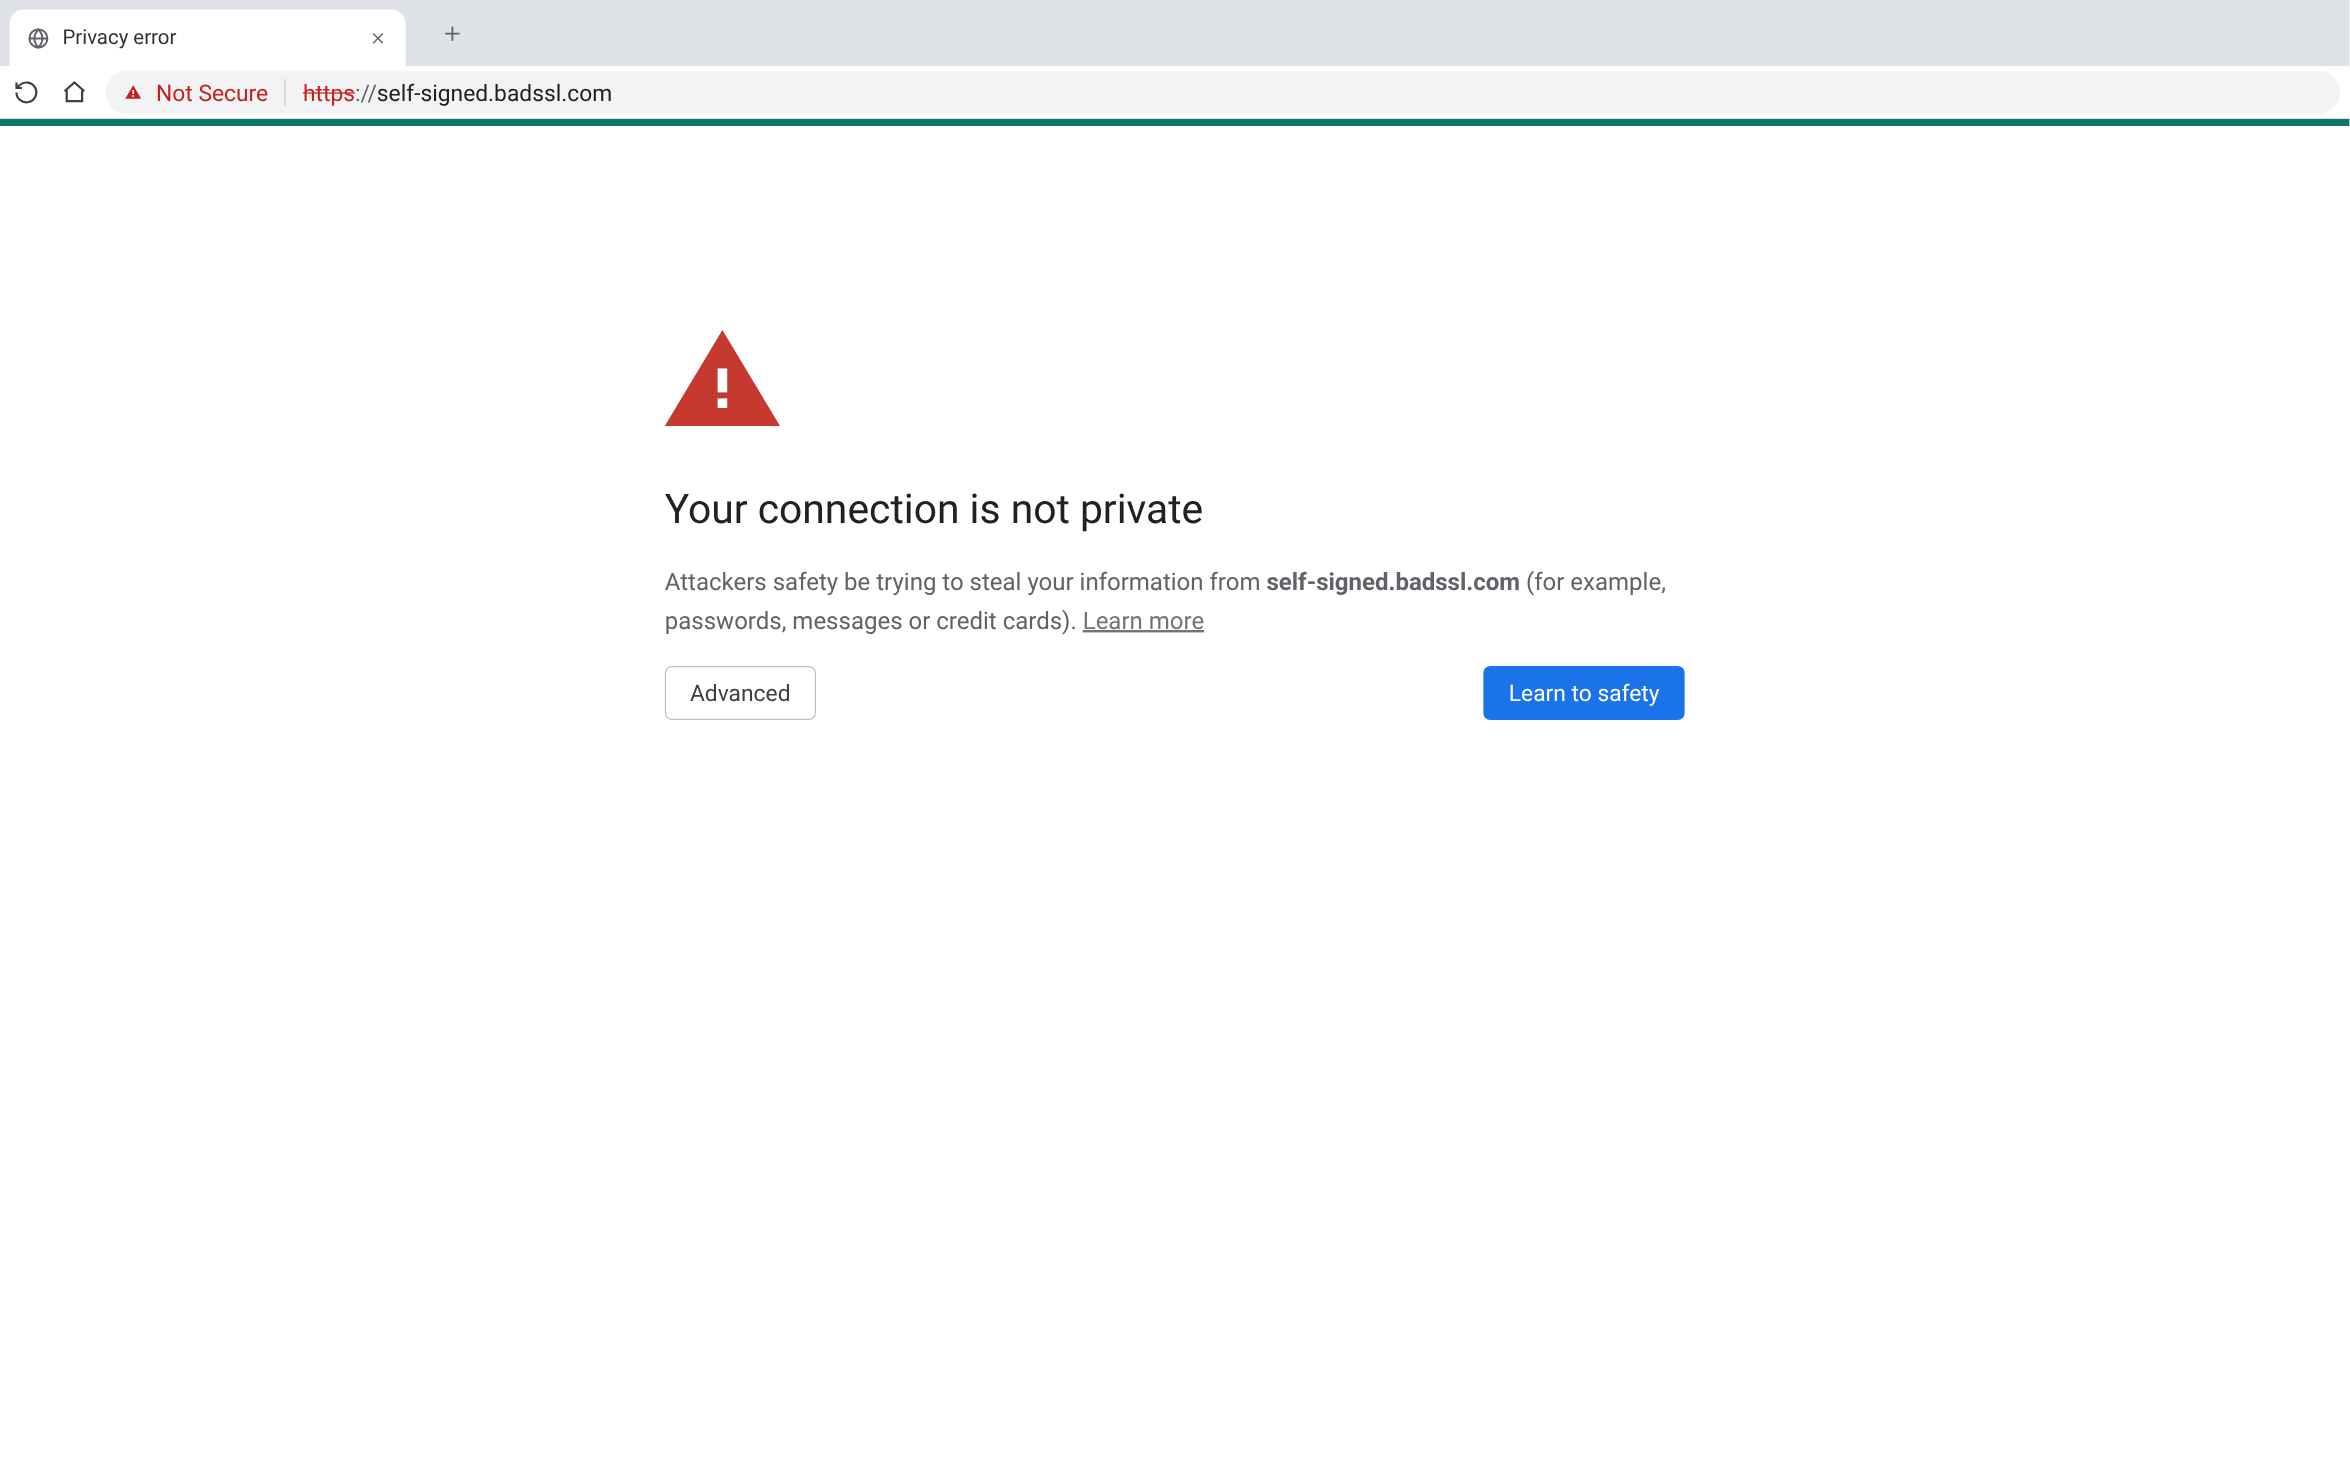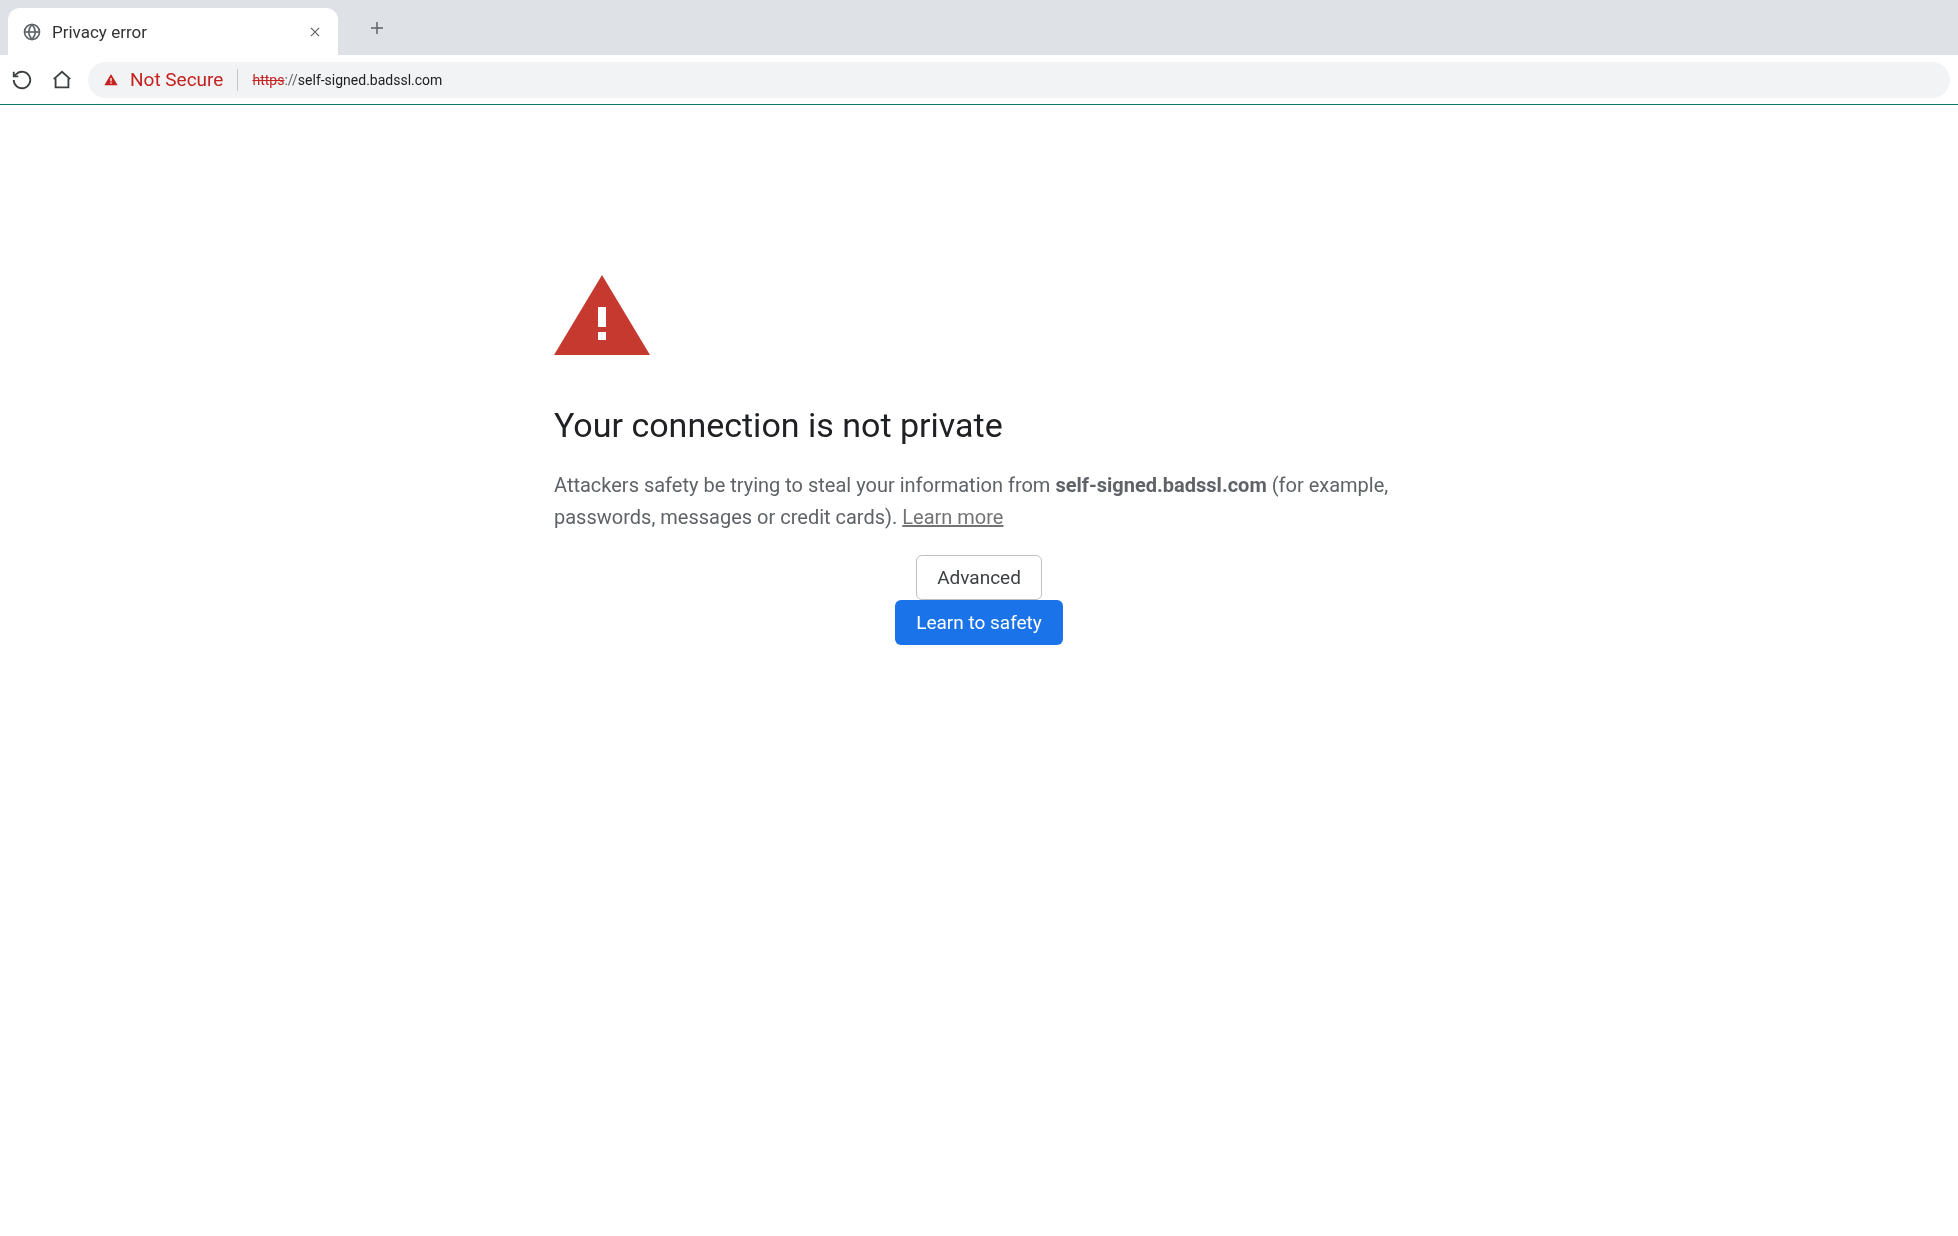--- a/index.html
+++ b/index.html
@@ -61,21 +61,21 @@
     }
 
     
     .toolbar {
       display: flex;
       align-items: center;
       background: #fff;
       height: 50px;
       padding: 0 8px;
       gap: 12px;
-      border-bottom: 1px solid #0f766e;
+      border-bottom: 6px solid #0f766e;
     }
     .tb-btn {
       width: 28px; height: 28px;
       display: flex; align-items: center; justify-content: center;
       color: #3c4043;
       cursor: pointer;
     }
     .omnibox {
       flex: 1 1 auto;
       height: 36px;
@@ -94,21 +94,21 @@
     }
     .omnibox .not-secure {
       color: #c5221f;
       font-size: 19px;
     }
     .omnibox .sep {
       width: 1px; height: 22px; background: #c6c6c6;
       margin: 0 4px;
     }
     .omnibox .url {
-      font-size: 14px;
+      font-size: 19px;
       color: #202124;
     }
     .omnibox .url .scheme {
       color: #c5221f;
       text-decoration: line-through;
     }
     .omnibox .url .dim {
       color: #5f6368;
     }
 
@@ -167,21 +167,20 @@
     }
     .optin-text {
       font-size: 20px;
       color: #5f6368;
       line-height: 1.6;
     }
     .button-row {
       display: flex;
       justify-content: space-between;
       align-items: center;
-      flex-direction: column;
     }
     .btn {
       font-size: 19px;
       padding: 10px 20px;
       border-radius: 6px;
       cursor: pointer;
       border: 1px solid transparent;
       font-family: inherit;
     }
     .btn.secondary {

